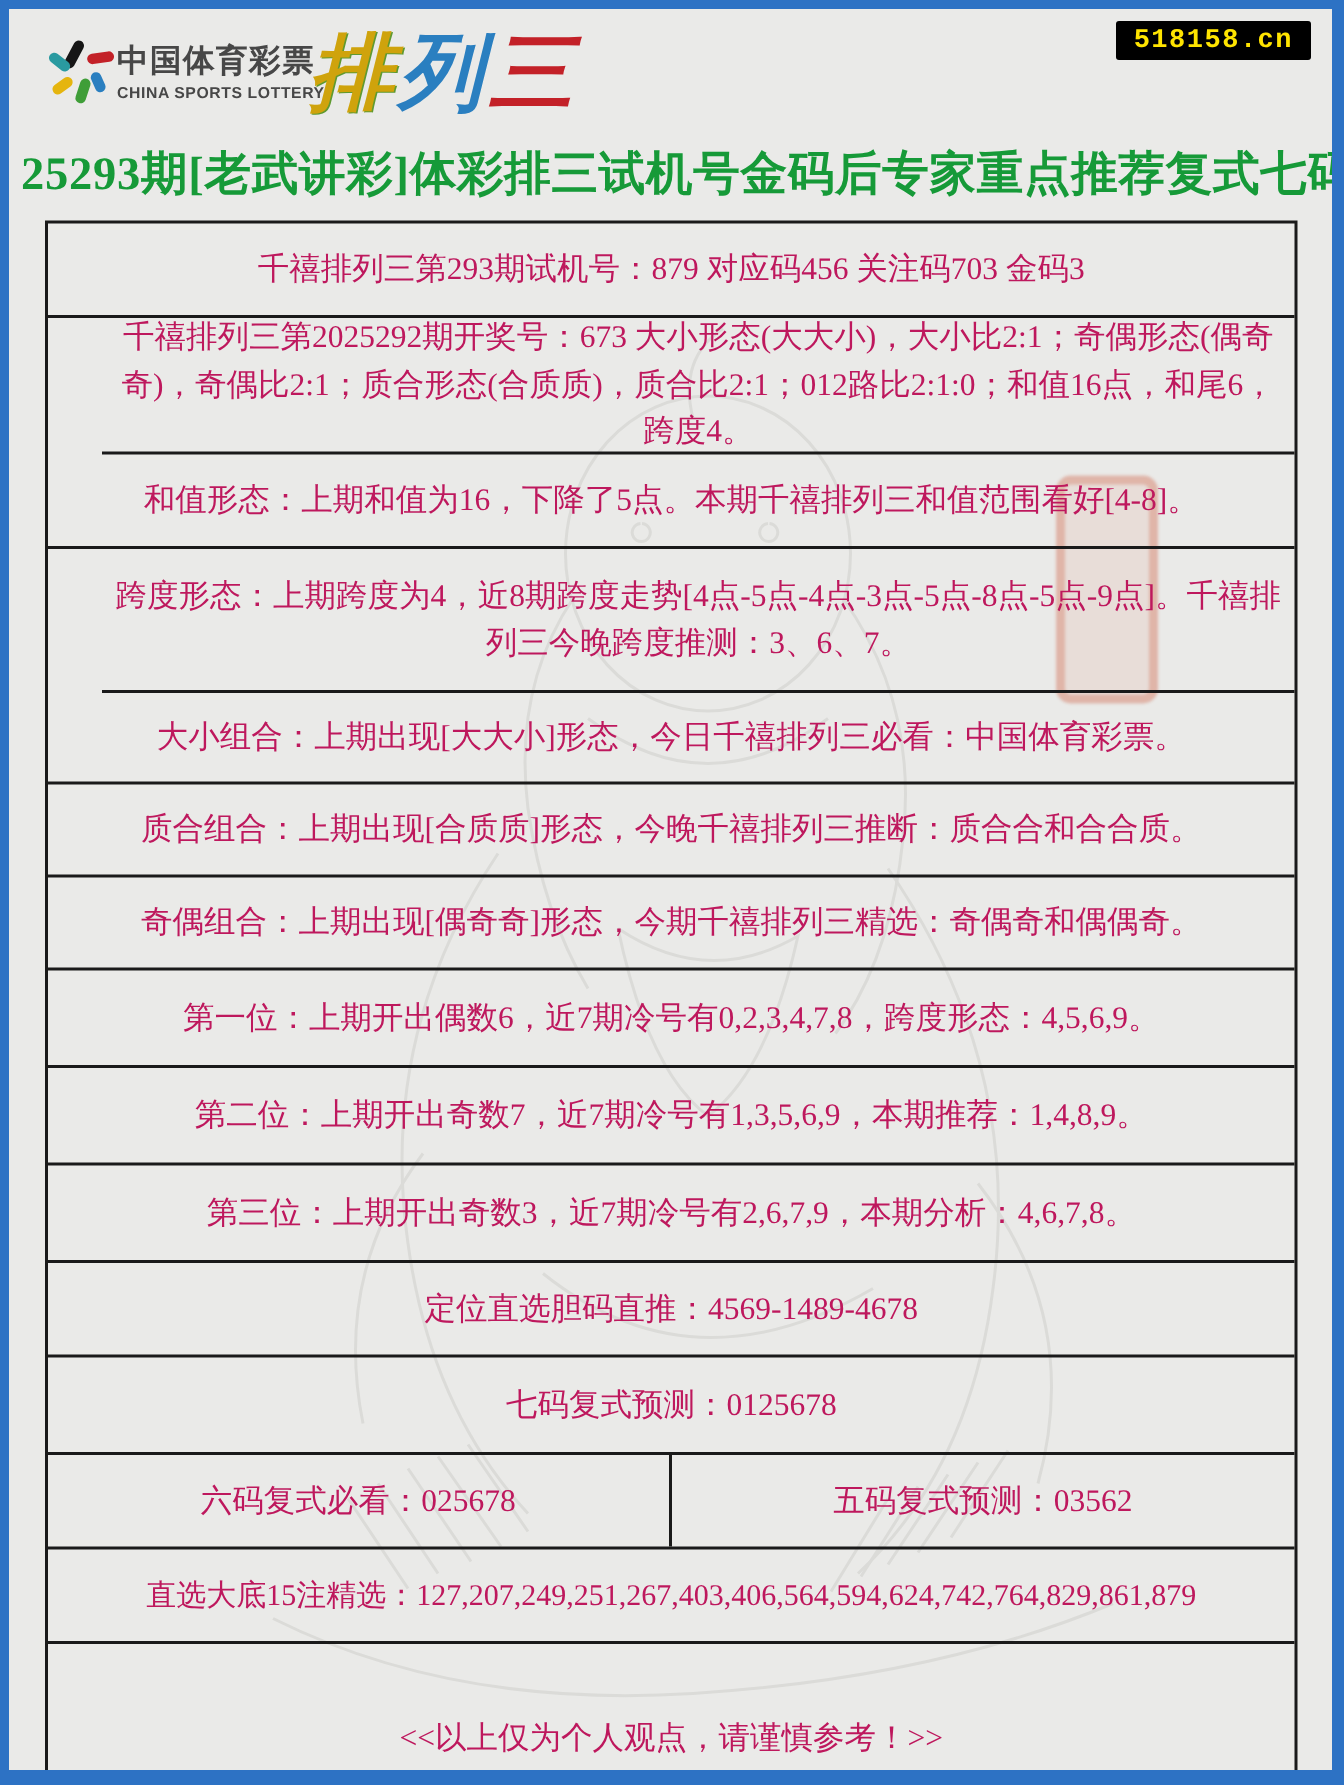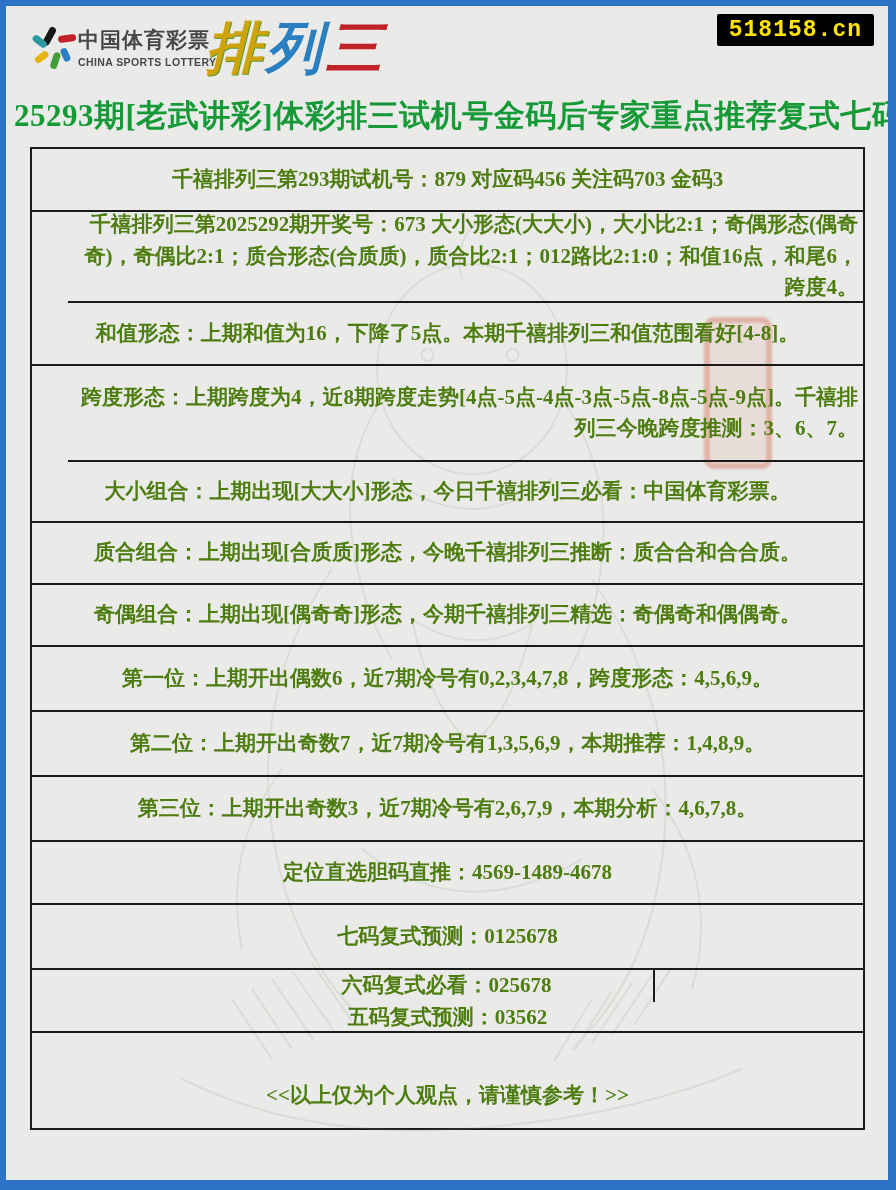--- a/index.html
+++ b/index.html
@@ -43,21 +43,21 @@
     font-size:56px;font-weight:bold;font-style:italic;
     letter-spacing:4px;white-space:nowrap;line-height:1;
   }
   .bc0{color:#cfa30c;text-shadow:1px 1px 0 #5f9a30;}
   .bc1{color:#2a7fc0;}
   .bc2{color:#c32128;}
   .badge{
     position:absolute;right:14px;top:8px;
     background:#000;color:#ffe400;
     font-family:"Liberation Mono","DejaVu Sans Mono",monospace;
-    font-size:23px;font-weight:bold;
+    font-size:18px;font-weight:bold;
     padding:3px 12px;border-radius:2px;letter-spacing:1px;
   }
   
   .title{
     margin:6px 8px 0;
     height:52px;line-height:52px;
     text-align:right;
     font-size:31px;font-weight:bold;color:#169a38;
     letter-spacing:0.5px;white-space:nowrap;
   }
@@ -75,30 +75,30 @@
     border:6px solid rgba(205,90,60,.30);
     border-radius:10px;
     background:rgba(214,110,80,.10);
     filter:blur(1px);
   }
   .row{
     position:relative;z-index:1;
     box-sizing:border-box;
     display:flex;align-items:center;
     border-bottom:2px solid #1a1a1a;
-    font-size:21px;font-weight:bold;color:#4d7c0f;
+    font-size:21px;font-weight:normal;color:#be185d;
     line-height:1.5;
     padding:0 5px;
   }
   .row:last-child{border-bottom:none;margin-top:31px;}
   .c{justify-content:center;text-align:center;}
-  .l{justify-content:flex-start;text-align:right;margin-left:36px;}
+  .l{justify-content:flex-start;text-align:center;margin-left:36px;}
   .h63{height:63px}.h91{height:91px}.h92{height:96px}
   .h61{height:61px}.h62{height:62px}.h65{height:65px}.h64{height:64px}
-  .split{padding:0;flex-direction:column;}
+  .split{padding:0;}
   .cell{
     box-sizing:border-box;
     width:50%;height:100%;
     display:flex;align-items:center;justify-content:center;
     text-align:center;
   }
   .cell-left{border-right:2px solid #1a1a1a;}
   .tight{font-size:20px;letter-spacing:0;white-space:nowrap;}
 </style>
 </head>
@@ -199,20 +199,23 @@
 
     <div class="row split h63">
       <div class="cell cell-left">
         <span>六码复式必看：025678</span>
       </div>
       <div class="cell">
         <span>五码复式预测：03562</span>
       </div>
     </div>
 
+    <div class="row c h63 tight">
+      <span>直选大底15注精选：127,207,249,251,267,403,406,564,594,624,742,764,829,861,879</span>
+    </div>
 
     <div class="row c h64">
       <span>&lt;&lt;以上仅为个人观点，请谨慎参考！&gt;&gt;</span>
     </div>
 
   </div>
 
 </div>
 
 </body></html>

